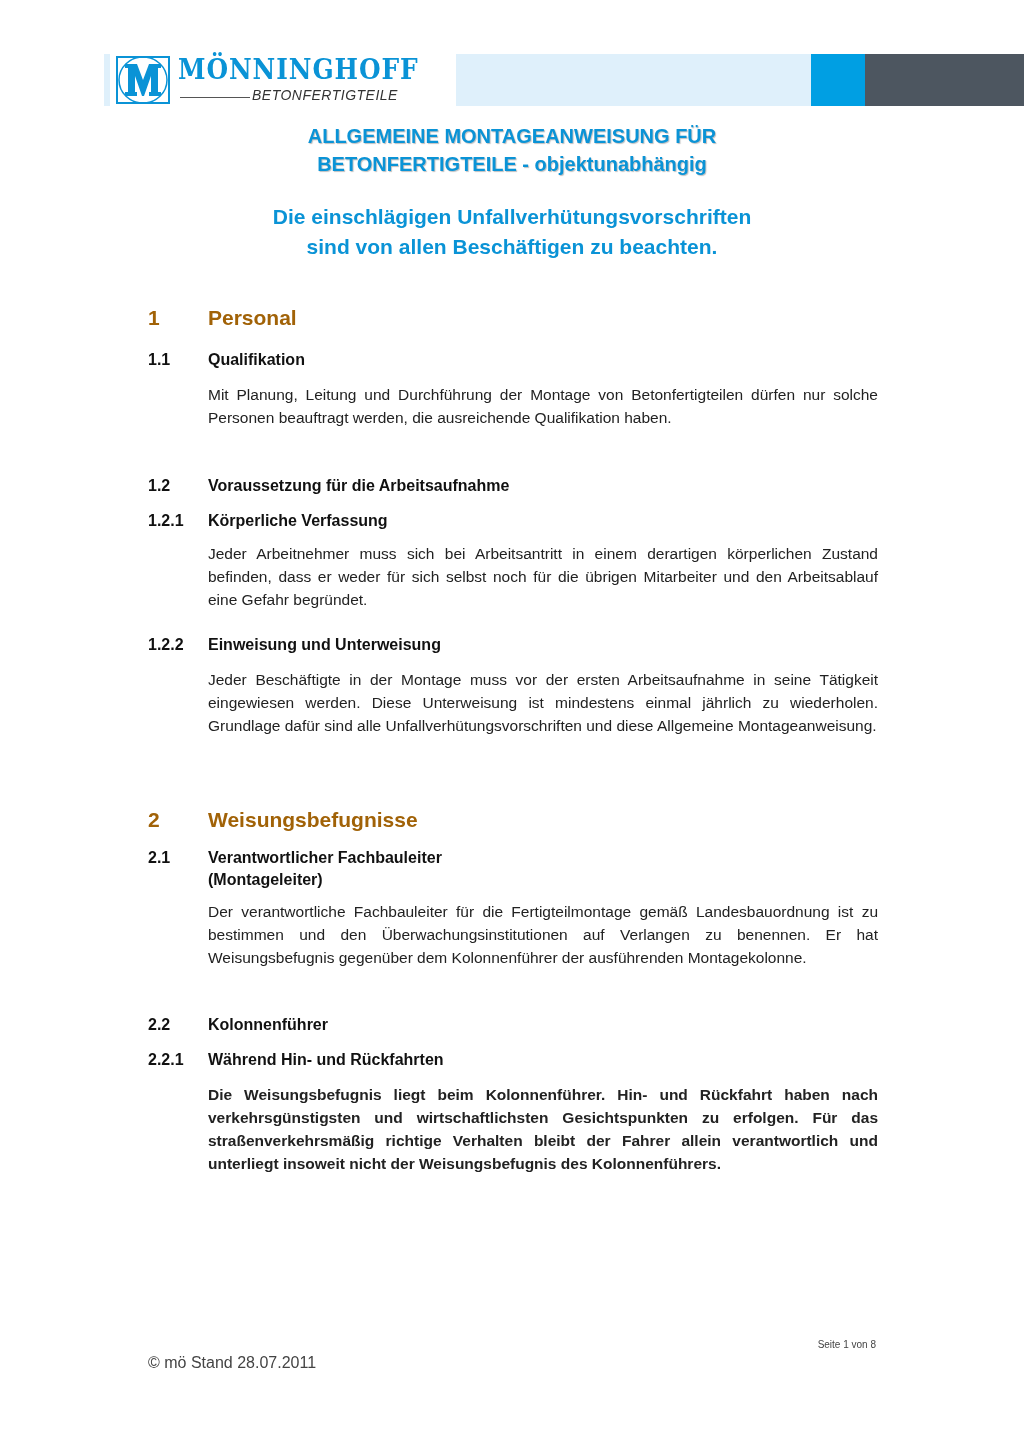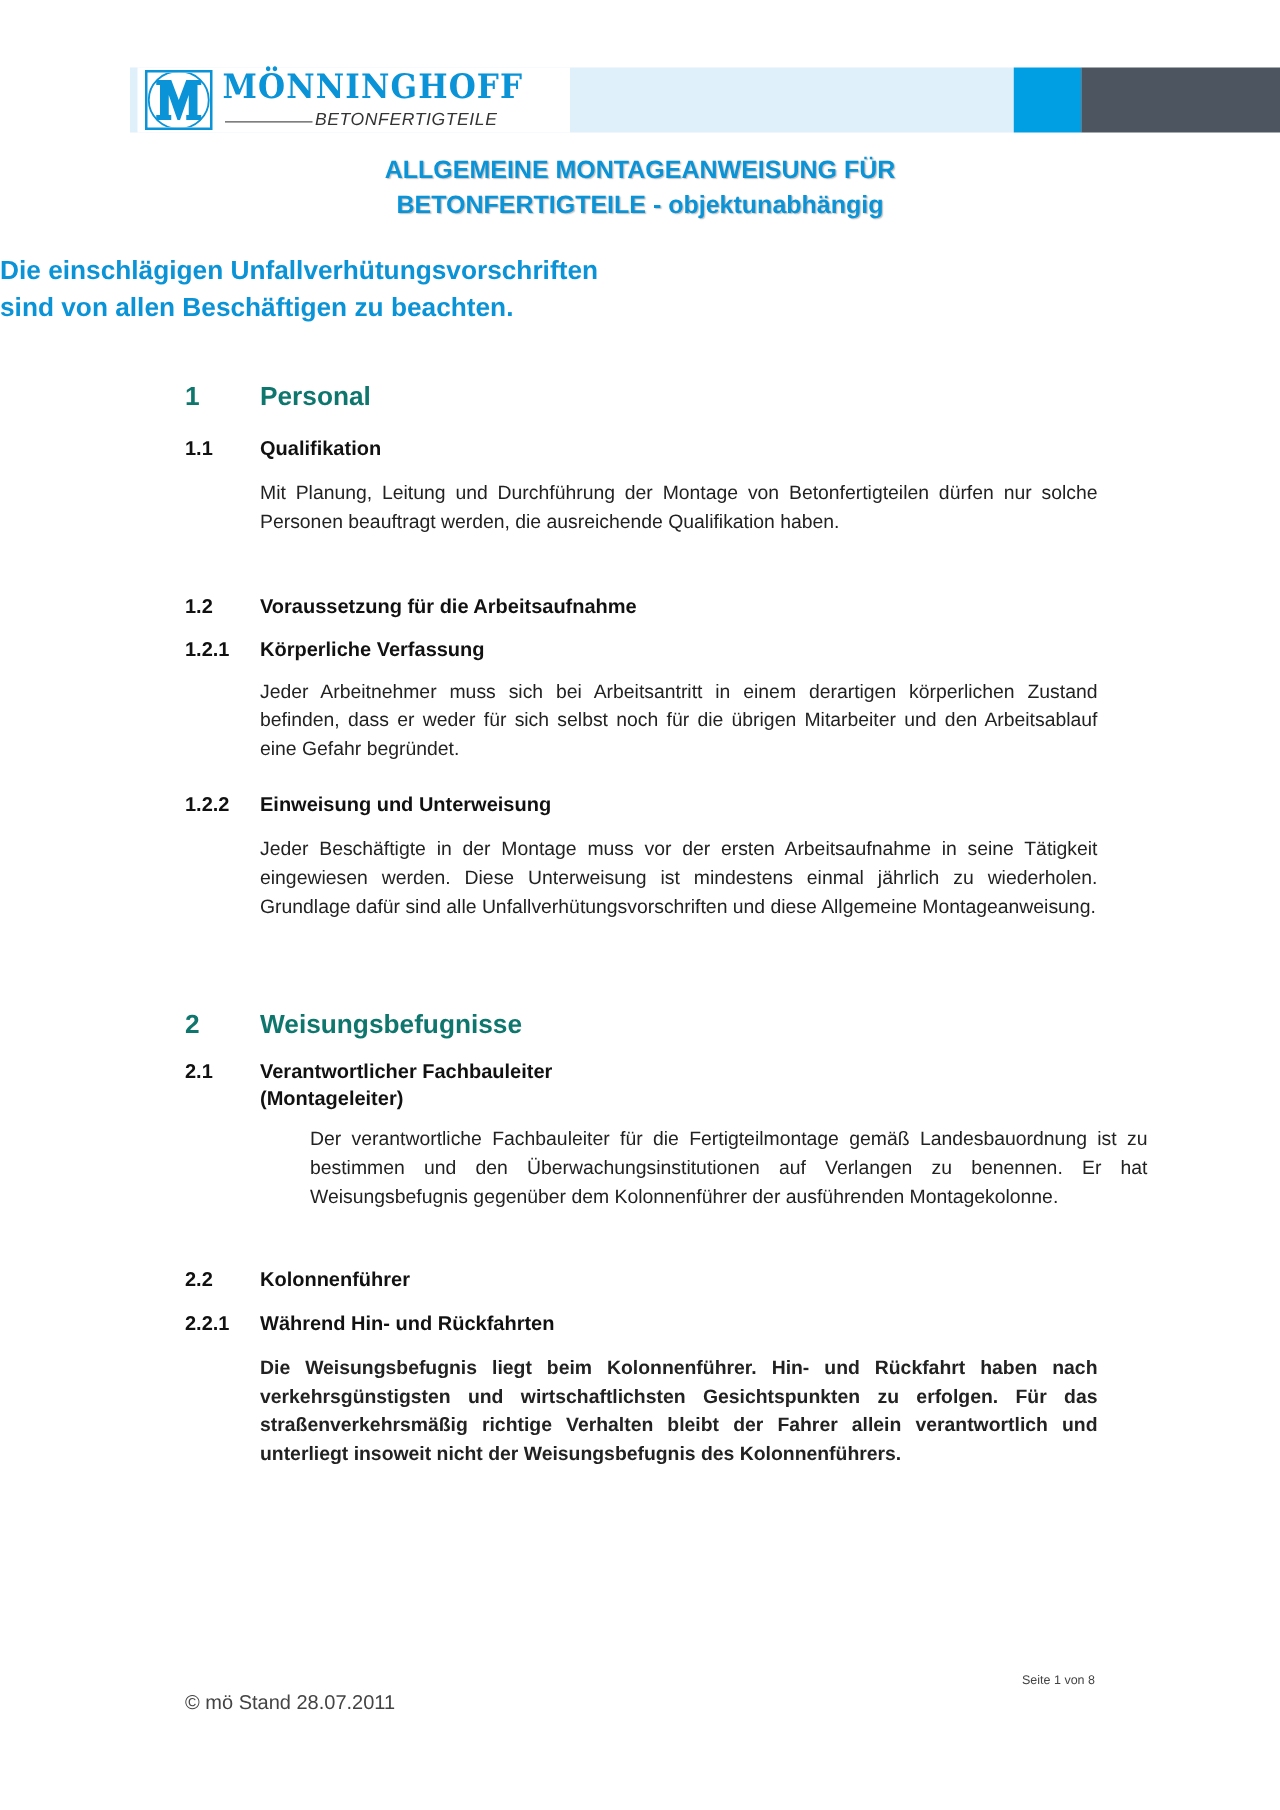--- a/index.html
+++ b/index.html
@@ -16,25 +16,25 @@
   .logo-mark svg { display: block; }
   .logo-name { position: absolute; left: 68px; top: 0px; font-family: "DejaVu Serif", serif; font-weight: bold;
                font-size: 27px; color: #0a93d6; letter-spacing: 1px; transform: scaleX(0.92); transform-origin: left top; }
   .logo-line { position: absolute; left: 70px; top: 43px; width: 70px; height: 1px; background: #555; }
   .logo-sub { position: absolute; left: 142px; top: 33px; font-size: 14px; font-style: italic; color: #333; letter-spacing: 0.5px; }
 
   
   .title { position: absolute; left: 0; width: 1024px; text-align: center; top: 122px;
            font-size: 20px; font-weight: bold; color: #0a93d6; line-height: 28px;
            text-shadow: 1px 1px 1px rgba(0,0,0,0.25); }
-  .subtitle { position: absolute; left: 0; width: 1024px; text-align: left; top: 202px;
+  .subtitle { position: absolute; left: 0; width: 1024px; text-align: center; top: 202px;
               font-size: 21px; font-weight: bold; color: #0a93d6; line-height: 30px; }
 
   
-  .h1 { position: absolute; left: 148px; font-size: 21px; font-weight: bold; color: #0f766e; }
+  .h1 { position: absolute; left: 148px; font-size: 21px; font-weight: bold; color: #a16207; }
   .h1 .num { display: inline-block; width: 60px; }
   .h2 { position: absolute; left: 148px; font-size: 16px; font-weight: bold; color: #111; line-height: 22px; }
   .h2 .num { position: absolute; left: 0; top: 0; }
   .h2 .txt { position: absolute; left: 60px; top: 0; white-space: nowrap; }
   .para { position: absolute; left: 208px; width: 670px; font-size: 15.5px; line-height: 23px;
           color: #222; text-align: justify; }
 
   .footer-left { position: absolute; left: 148px; top: 1354px; font-size: 16px; color: #444; }
   .footer-right { position: absolute; right: 148px; top: 1339px; font-size: 10px; color: #444; }
 </style>
@@ -98,21 +98,21 @@
   <span class="num">2</span><span>Weisungsbefugnisse</span>
 </div>
 
 <div class="h2" style="top:847px;">
   <span class="num">2.1</span>
   <span class="txt">Verantwortlicher Fachbauleiter</span>
 </div>
 <div class="h2" style="top:869px;">
   <span class="txt">(Montageleiter)</span>
 </div>
-<div class="para" style="top:900px;margin-left:40px;">Der verantwortliche Fachbauleiter für die Fertigteilmontage gemäß Landesbauordnung ist zu bestimmen und den Überwachungsinstitutionen auf Verlangen zu benennen. Er hat Weisungsbefugnis gegenüber dem Kolonnenführer der ausführenden Montagekolonne.</div>
+<div class="para" style="top:900px;">Der verantwortliche Fachbauleiter für die Fertigteilmontage gemäß Landesbauordnung ist zu bestimmen und den Überwachungsinstitutionen auf Verlangen zu benennen. Er hat Weisungsbefugnis gegenüber dem Kolonnenführer der ausführenden Montagekolonne.</div>
 
 <div class="h2" style="top:1014px;">
   <span class="num">2.2</span>
   <span class="txt">Kolonnenführer</span>
 </div>
 
 <div class="h2" style="top:1049px;">
   <span class="num">2.2.1</span>
   <span class="txt">Während Hin- und Rückfahrten</span>
 </div>

